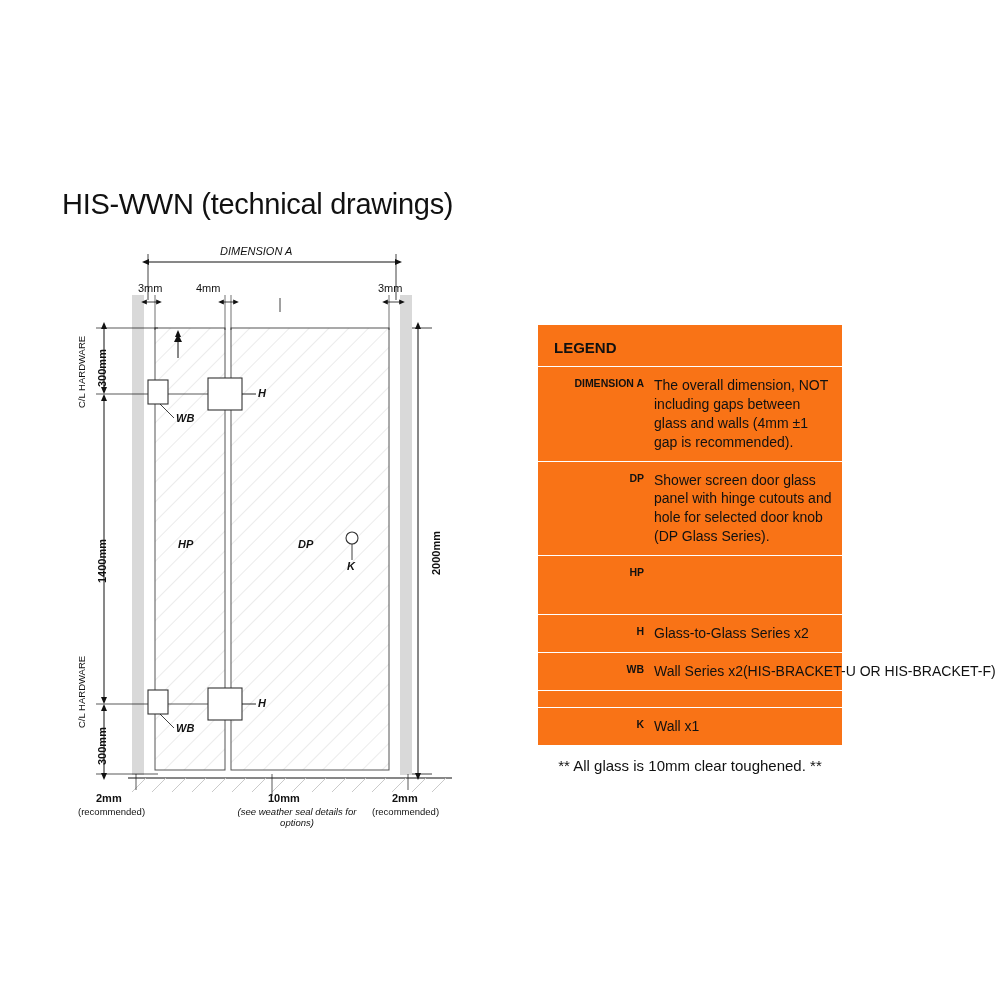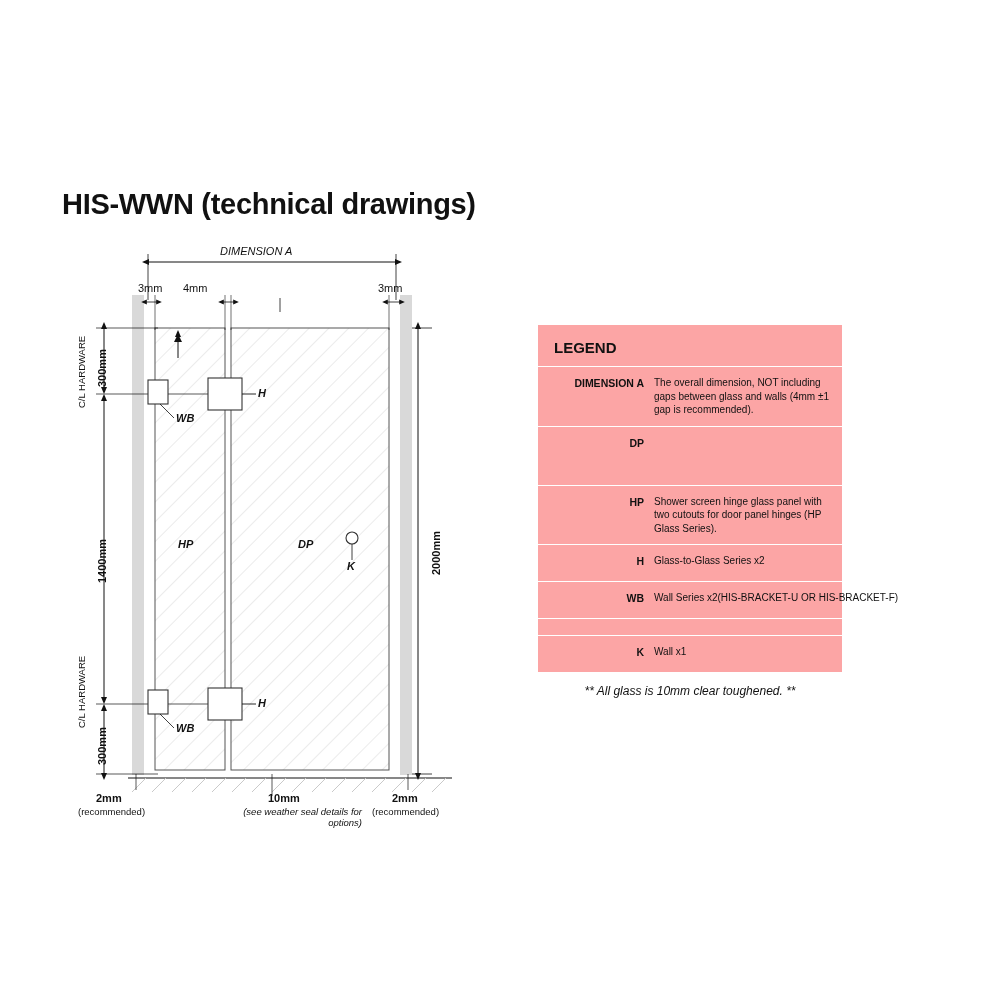--- a/index.html
+++ b/index.html
@@ -13,21 +13,21 @@
     position: relative;
     font-family: "Liberation Sans", sans-serif;
     color: #000000;
     overflow: hidden;
   }
   .page-title {
     position: absolute;
     left: 62px;
     top: 188px;
     font-size: 29px;
-    font-weight: bold;
+    font-weight: normal;
     letter-spacing: -0.3px;
     color: #111111;
   }
 
   
   #drawing {
     position: absolute;
     left: 60px;
     top: 240px;
     width: 460px;
@@ -46,21 +46,21 @@
     transform-origin: left top;
     transform: rotate(-90deg);
   }
 
   
   #legend {
     position: absolute;
     left: 538px;
     top: 325px;
     width: 304px;
-    background: #fca5a5;
+    background: #f97316;
     padding: 0;
   }
   .legend-title {
     font-size: 15px;
     font-weight: bold;
     padding: 14px 16px 10px 16px;
     color: #111;
   }
   .legend-row {
     display: flex;
@@ -74,28 +74,27 @@
     flex: 0 0 96px;
     text-align: right;
     padding-right: 10px;
     font-size: 10.5px;
     font-weight: bold;
     color: #111;
     line-height: 1.35;
   }
   .legend-desc {
     flex: 1;
-    font-size: 10px;
+    font-size: 14px;
     line-height: 1.35;
     color: #111;
   }
   .legend-row.tall { min-height: 40px; }
   .legend-note {
-    font-size: 12px;
-    font-style: italic;
+    font-size: 15px;
     text-align: center;
     padding: 12px 8px 12px 8px;
     background: #ffffff;
     color: #111;
   }
   .legend-spacer {
     height: 16px;
     border-top: 1px solid #ffffff;
   }
 </style>
@@ -188,21 +187,21 @@
 
     <line x1="76" y1="534" x2="76" y2="550" stroke="#111" stroke-width="0.7"></line>
     <line x1="212" y1="534" x2="212" y2="556" stroke="#111" stroke-width="0.7"></line>
     <line x1="348" y1="534" x2="348" y2="550" stroke="#111" stroke-width="0.7"></line>
   </svg>
 
   
   <div class="lbl it" style="left:160px; top:5px;">DIMENSION A</div>
 
   <div class="lbl" style="left:78px; top:42px;">3mm</div>
-  <div class="lbl" style="left:123px; top:42px;">4mm</div>
+  <div class="lbl" style="left:136px; top:42px;">4mm</div>
   <div class="lbl" style="left:318px; top:42px;">3mm</div>
 
   <div class="lbl b rot" style="left:370px; top:335px;">2000mm</div>
 
   <div class="lbl sm rot" style="left:16px; top:168px;">C/L HARDWARE</div>
   <div class="lbl b rot" style="left:36px; top:147px;">300mm</div>
 
   <div class="lbl b rot" style="left:36px; top:343px;">1400mm</div>
 
   <div class="lbl sm rot" style="left:16px; top:488px;">C/L HARDWARE</div>
@@ -216,41 +215,41 @@
 
   <div class="lbl b it" style="left:116px; top:172px;">WB</div>
   <div class="lbl b it" style="left:116px; top:482px;">WB</div>
 
   <div class="lbl b it" style="left:287px; top:320px;">K</div>
 
   <div class="lbl b" style="left:36px; top:552px;">2mm</div>
   <div class="lbl sm" style="left:18px; top:566px;">(recommended)</div>
 
   <div class="lbl b" style="left:208px; top:552px;">10mm</div>
-  <div class="lbl sm it" style="left:172px; top:566px; width:130px; white-space:normal; text-align:right;">(see weather seal details for options)</div>
+  <div class="lbl sm it" style="left:172px; top:566px; width:130px; white-space:normal; text-align:center;">(see weather seal details for options)</div>
 
   <div class="lbl b" style="left:332px; top:552px;">2mm</div>
   <div class="lbl sm" style="left:312px; top:566px;">(recommended)</div>
 </div>
 
 <div id="legend">
   <div class="legend-title">LEGEND</div>
 
   <div class="legend-row tall">
     <div class="legend-key">DIMENSION A</div>
     <div class="legend-desc">The overall dimension, NOT including gaps between glass and walls (4mm ±1 gap is recommended).</div>
   </div>
 
   <div class="legend-row tall">
     <div class="legend-key">DP</div>
+    <div class="legend-desc">Shower screen door glass panel with hinge cutouts and hole for selected door knob (DP Glass Series).</div>
   </div>
 
   <div class="legend-row tall">
     <div class="legend-key">HP</div>
-    <div class="legend-desc">Shower screen hinge glass panel with two cutouts for door panel hinges (HP Glass Series).</div>
   </div>
 
   <div class="legend-row">
     <div class="legend-key">H</div>
     <div class="legend-desc">Glass-to-Glass Series x2</div>
   </div>
 
   <div class="legend-row">
     <div class="legend-key">WB</div>
     <div class="legend-desc" style="white-space:nowrap;">Wall Series x2(HIS-BRACKET-U OR HIS-BRACKET-F)</div>

